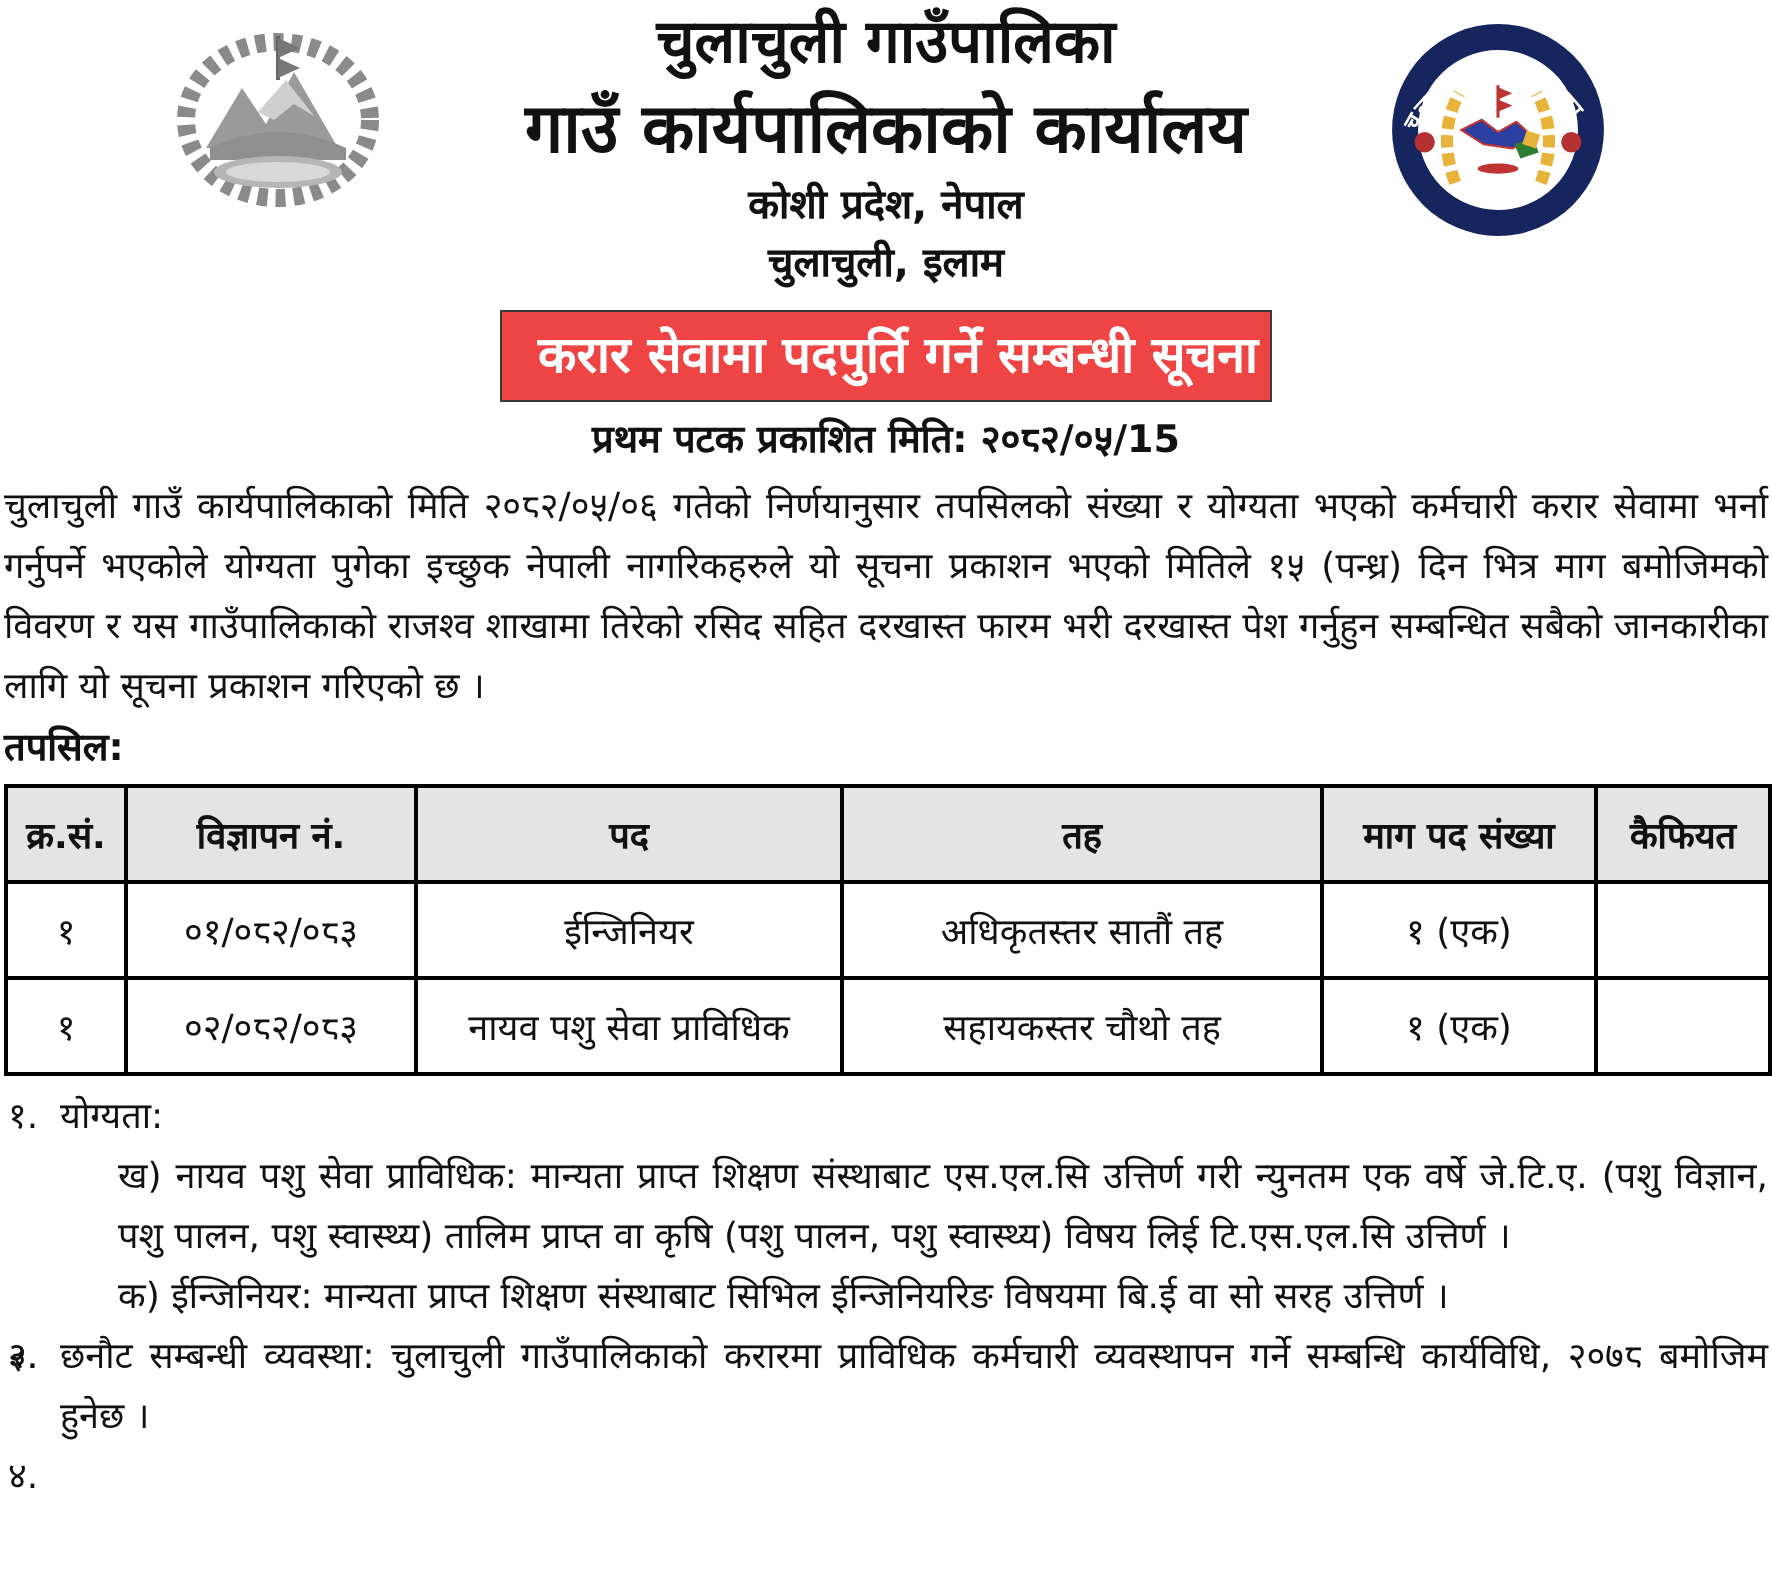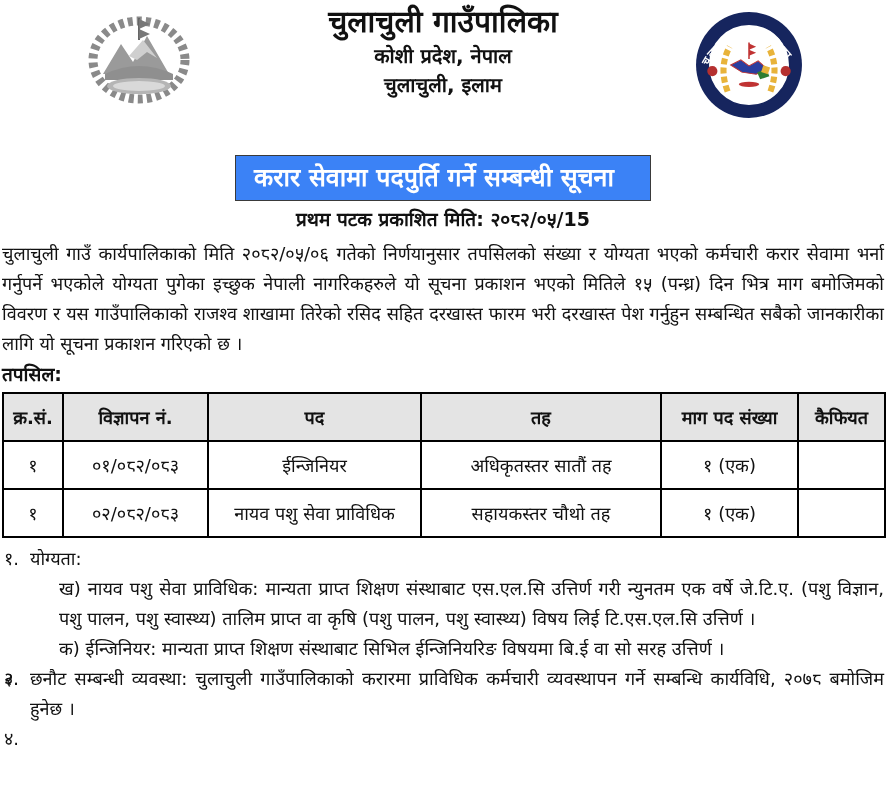--- a/index.html
+++ b/index.html
@@ -15,22 +15,22 @@
   .emblem-left { position:absolute; left:85px; top:10px; }
   .seal-right  { position:absolute; left:692px; top:10px; }
   .head-center { text-align:center; padding-top:2px; }
   .org-name    { font-size:30px; font-weight:bold; line-height:40px; }
   .office-name { font-size:34px; font-weight:bold; line-height:46px; }
   .addr        { font-size:20px; font-weight:bold; line-height:29px; }
 
   
   .banner-wrap { text-align:center; margin-top:5px; }
   .banner {
-    display:inline-block; background:#3b82f6; color:#ffffff;
-    font-size:25px; font-weight:bold; padding:3px 36px 7px 18px;
+    display:inline-block; background:#ef4444; color:#ffffff;
+    font-size:25px; font-weight:bold; padding:3px 6px 7px 18px;
     border:1px solid #3a3a3a;
   }
   .published { text-align:center; font-size:19px; font-weight:bold; margin-top:5px; }
 
   
   .bodytext {
     font-size:18px; line-height:30px; margin-top:7px;
     text-align:justify;
   }
   .tapasil { font-size:19px; font-weight:bold; line-height:26px; margin-top:2px; }
@@ -65,20 +65,21 @@
         <path d="M18 64 Q52 48 86 64 L86 70 L18 70 Z" fill="#8f8f8f"></path>
         <line x1="52" y1="8" x2="52" y2="30" stroke="#666666" stroke-width="2"></line>
         <path d="M52 9 L63 14 L52 19 L63 24 L52 29 Z" fill="#777777"></path>
         <ellipse cx="52" cy="76" rx="32" ry="8" fill="#b5b5b5"></ellipse>
         <ellipse cx="52" cy="76" rx="26" ry="5" fill="#d9d9d9"></ellipse>
       </svg>
     </span>
 
     <div class="head-center">
       <div class="org-name">चुलाचुली गाउँपालिका</div>
+      <div class="office-name">गाउँ कार्यपालिकाको कार्यालय</div>
       <div class="addr">कोशी प्रदेश, नेपाल</div>
       <div class="addr">चुलाचुली, इलाम</div>
     </div>
 
     <span class="seal-right">
       <svg width="110" height="110" viewBox="0 0 108 108">
         <circle cx="54" cy="54" r="52" fill="#16255e"></circle>
         <circle cx="54" cy="54" r="40" fill="#ffffff" stroke="#16255e" stroke-width="1.5"></circle>
         <defs>
           <path id="sealArc" d="M 11,64 A 44,44 0 0 1 97,64" fill="none"></path>

